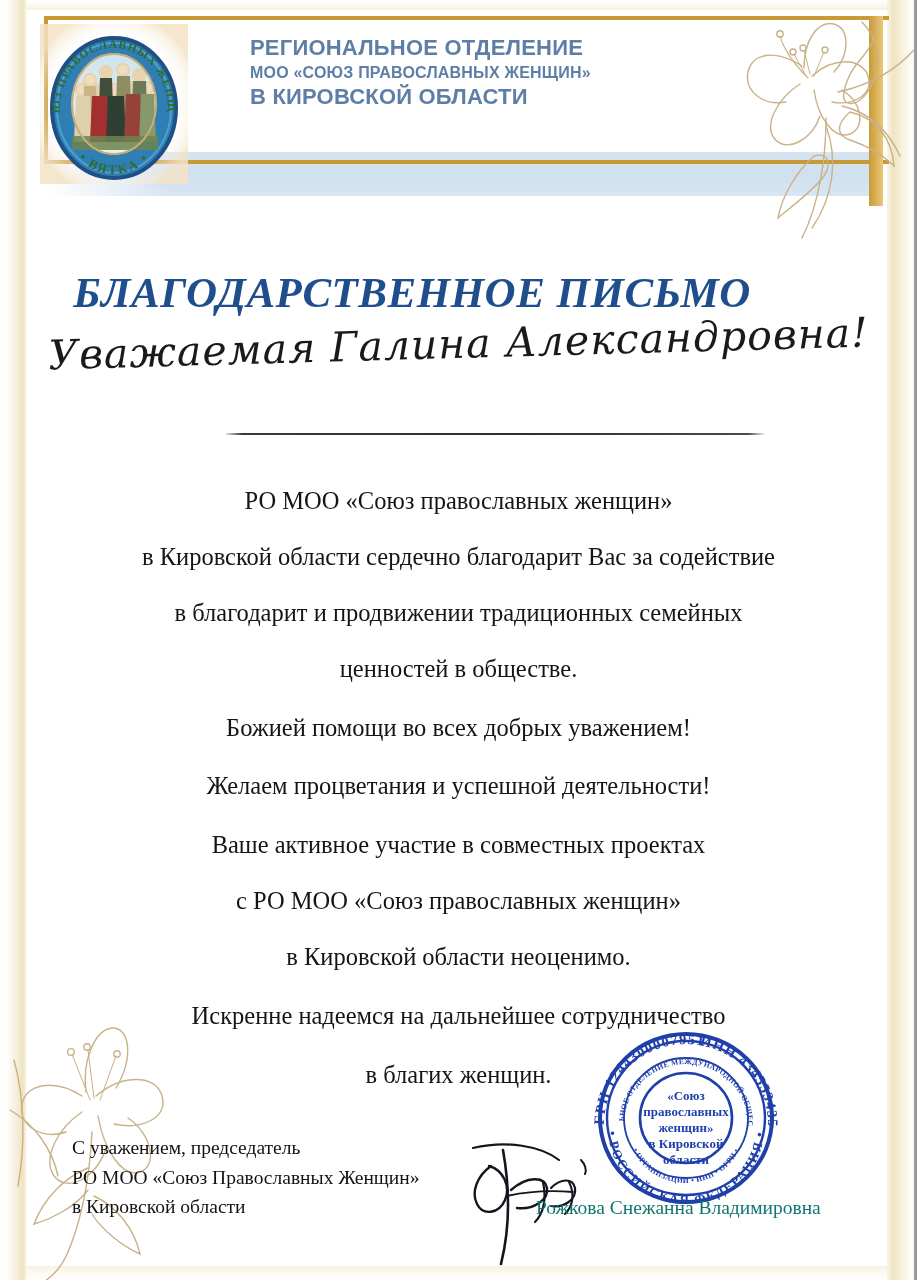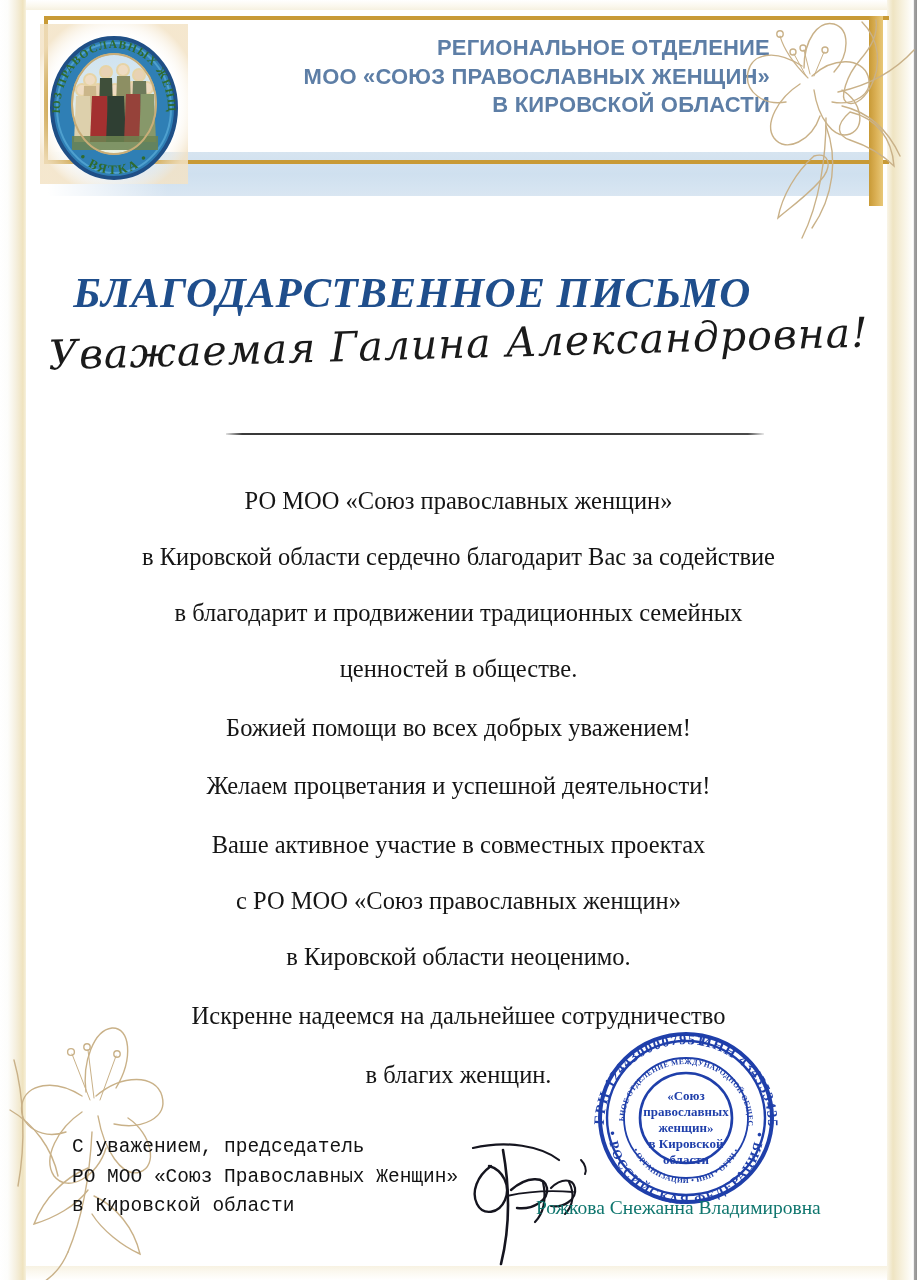--- a/index.html
+++ b/index.html
@@ -32,23 +32,23 @@
      background:linear-gradient(180deg,#d6e4f0 0%,#cfe0ef 50%,#d9e6f2 100%);}
   .blue-band-fadeL{position:absolute;left:48px;top:152px;width:120px;height:44px;
      background:linear-gradient(90deg,#ffffff 0%,rgba(255,255,255,0) 100%);}
 
   
   .emblem{position:absolute;left:40px;top:24px;width:148px;height:160px;}
 
   
   .hdr{position:absolute;left:250px;top:34px;width:520px;
       font-family:"Liberation Sans",sans-serif;font-weight:bold;
-      color:#5d7ea6;line-height:1.30;letter-spacing:.2px;text-align:right;}
+      color:#5d7ea6;line-height:1.30;letter-spacing:.2px;text-align:left;}
   .hdr .l1{font-size:22px;}
-  .hdr .l2{font-size:22px;white-space:nowrap;}
+  .hdr .l2{font-size:16px;white-space:nowrap;}
   .hdr .l3{font-size:22px;}
 
   
   .lily-tr{position:absolute;left:742px;top:6px;width:175px;height:250px;pointer-events:none;}
   .lily-bl{position:absolute;left:8px;top:1000px;width:230px;height:285px;pointer-events:none;}
 
   
   .title{position:absolute;left:0;top:268px;width:824px;text-align:center;
      font-family:"Liberation Serif",serif;font-weight:bold;font-style:italic;
      font-size:43px;letter-spacing:.5px;color:#1f4e8c;}
@@ -65,21 +65,21 @@
   .body{position:absolute;left:50px;top:486px;width:817px;text-align:center;
      font-family:"Liberation Serif",serif;font-size:24.5px;color:#151515;}
   .body p{margin:0 0 26px 0;line-height:1.22;}
   .body p.gap{margin-bottom:29px;}
 
   
   .seal{position:absolute;left:588px;top:1026px;width:196px;height:180px;}
 
   
   .sigblock{position:absolute;left:72px;top:1133px;width:420px;
-     font-family:Liberation Mono, monospace;font-size:19.5px;color:#131313;line-height:1.52;}
+     font-family:Liberation Serif, serif;font-size:19.5px;color:#131313;line-height:1.52;}
   .signame{position:absolute;left:536px;top:1197px;
      font-family:"Liberation Serif",serif;font-size:19.5px;color:#0f766e;white-space:nowrap;}
   .sigscribble{position:absolute;left:455px;top:1130px;width:160px;height:140px;}
 </style>
 </head>
 <body>
 
 <div class="page">
 
   <div class="edge-top"></div>

